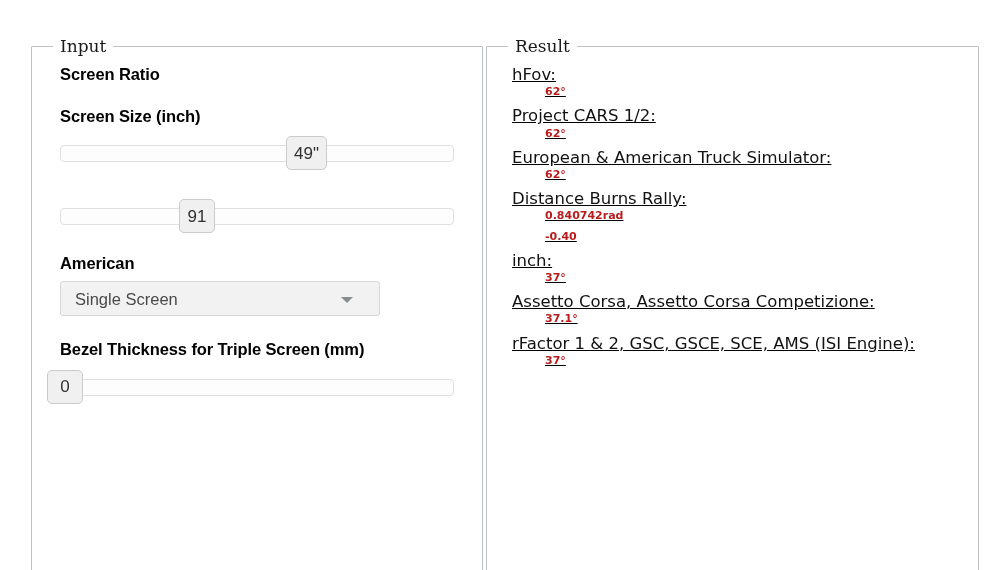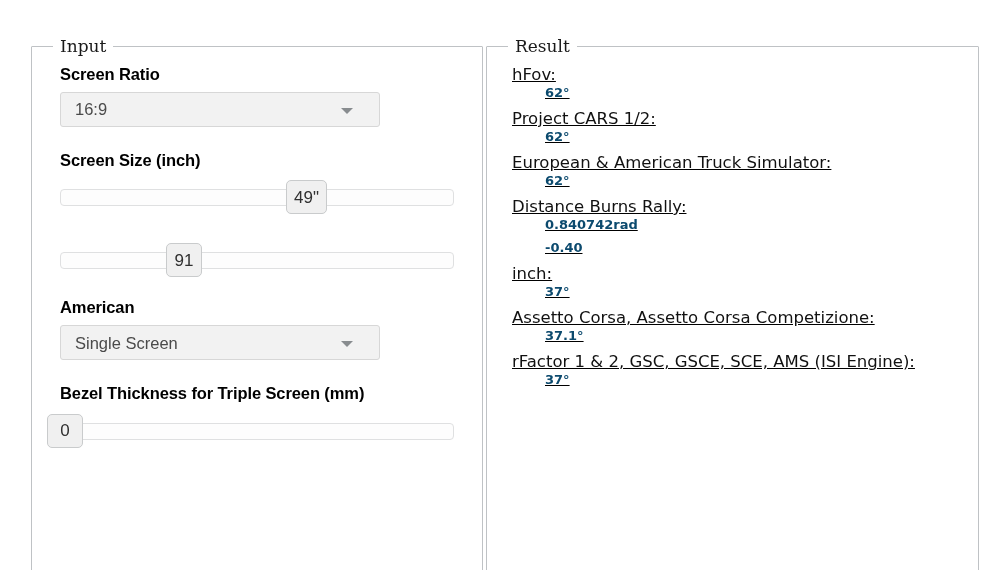--- a/index.html
+++ b/index.html
@@ -163,63 +163,59 @@
   .result-label {
     font-family: "DejaVu Sans", "Liberation Sans", sans-serif;
     font-size: 16.5px;
     font-weight: 400;
     color: #111111;
     line-height: 1.28;
     white-space: nowrap;
   }
   .result-value {
     font-family: "DejaVu Sans", "Liberation Sans", sans-serif;
-    font-size: 13px;
+    font-size: 11px;
     font-weight: bold;
-    color: #0c4a6e;
+    color: #b91c1c;
     line-height: 1.3;
     padding-left: 33px;
     white-space: nowrap;
   }
 </style>
 </head>
 <body>
 
 <div class="app">
 
   <fieldset class="panel" id="input-panel">
     <legend>Input</legend>
     <div class="panel-body">
 
       <div class="field">
         <div class="field-label">Screen Ratio</div>
-        <div class="select-wrap">
-          <span class="select-value">16:9</span>
-          <span class="select-arrow"></span>
-        </div>
       </div>
 
       <div class="gap-24"></div>
 
       <div class="field">
         <div class="field-label">Screen Size (inch)</div>
         <div class="slider">
           <div class="slider-track"></div>
           <div class="slider-thumb" id="thumb-1" style="left: 226px;">
             <span>49"</span>
           </div>
         </div>
       </div>
 
       <div class="gap-18"></div>
 
       <div class="field">
         <div class="slider">
           <div class="slider-track"></div>
-          <div class="slider-thumb" id="thumb-2" style="left: 106px;">
+          <div class="slider-thumb" id="thumb-2" style="left: 119px;">
             <span>91</span>
           </div>
         </div>
       </div>
 
       <div class="gap-21"></div>
 
       <div class="field">
         <div class="field-label">American</div>
         <div class="select-wrap">

